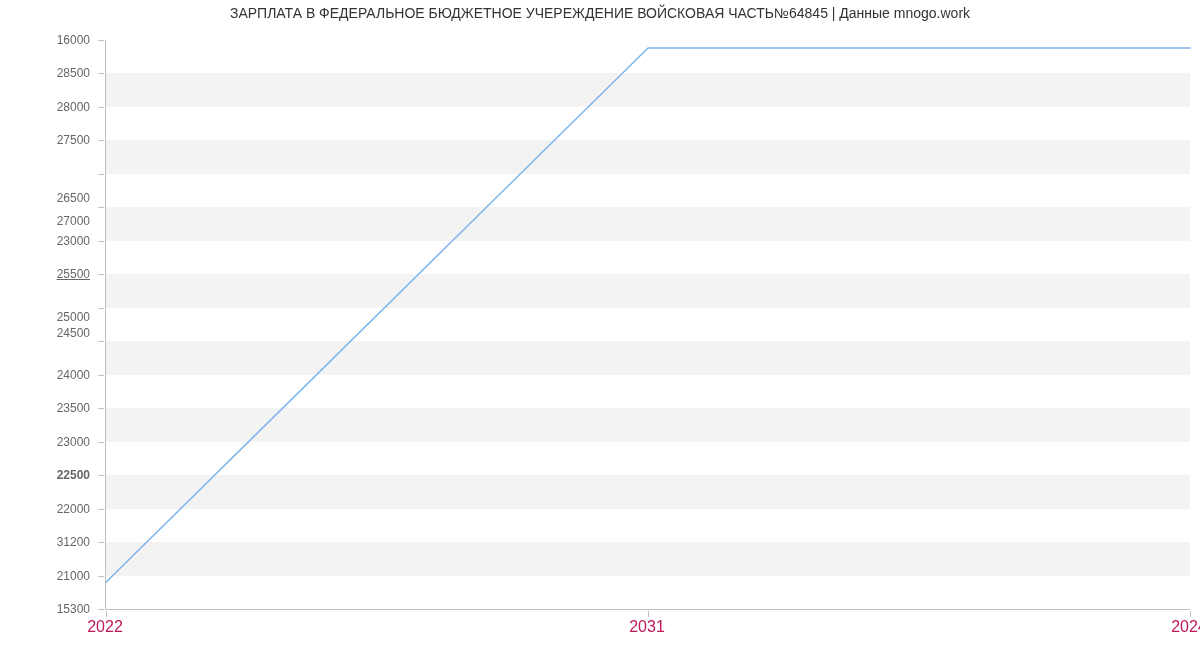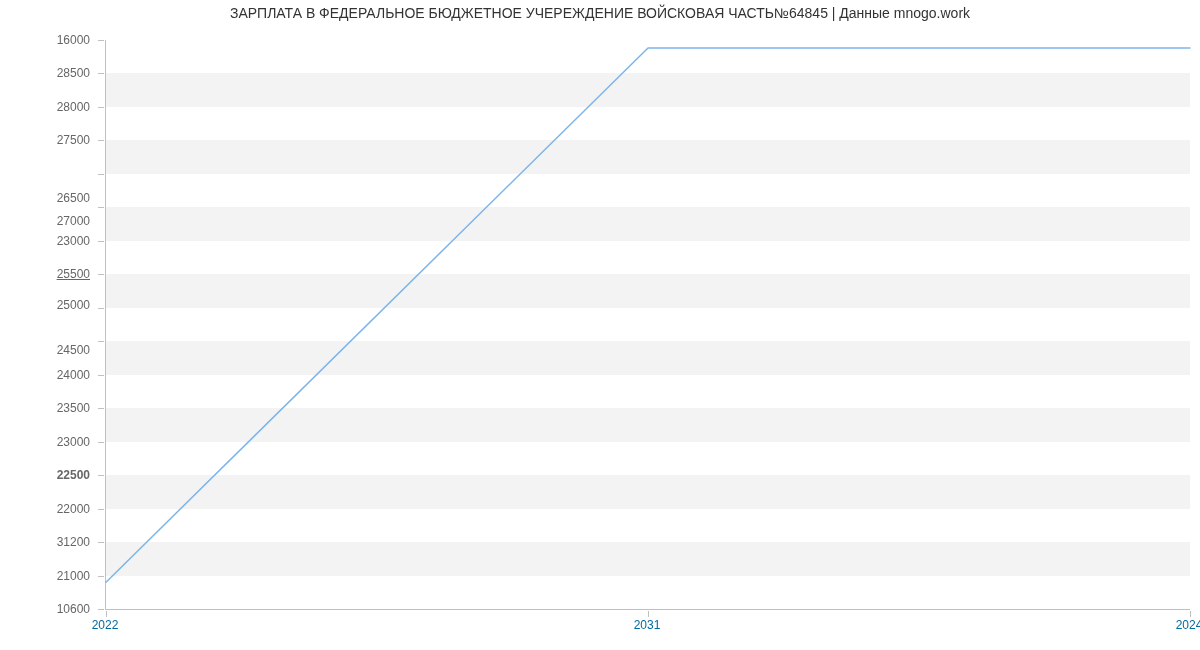--- a/index.html
+++ b/index.html
@@ -73,22 +73,22 @@
   .xlabels {
     position: absolute;
     left: 105px;
     top: 610px;  
     width: 1085px;
     height: 30px;
   }
   .xlabel {
     position: absolute;
     top: 8px;
-    font-size: 12px;
-    color: #0369a1;
+    font-size: 16px;
+    color: #be185d;
     transform: translateX(-50%);
     white-space: nowrap;
   }
   svg.line-layer {
     position: absolute;
     left: 0;
     top: 0;
     width: 100%;
     height: 100%;
     overflow: visible;
@@ -135,30 +135,30 @@
       <div class="tick-y" style="top: 100.412px;"></div>
       <div class="tick-y" style="top: 66.9412px;"></div>
       <div class="tick-y" style="top: 33.4706px;"></div>
       <div class="tick-y" style="top: 0px;"></div>
       <div class="tick-x" style="left: 0px;"></div>
       <div class="tick-x" style="left: 542px;"></div>
       <div class="tick-x" style="left: 1084px;"></div>
     </div>
 
   <div class="ylabels" id="ylabels">
-      <div class="ylabel" style="top: 569px;">10600</div>
+      <div class="ylabel" style="top: 569px;">15300</div>
       <div class="ylabel" style="top: 535.529px;">21000</div>
       <div class="ylabel" style="top: 502.059px;">31200</div>
       <div class="ylabel" style="top: 468.588px;">22000</div>
       <div class="ylabel" style="top: 435.118px; font-weight: bold;">22500</div>
       <div class="ylabel" style="top: 401.647px;">23000</div>
       <div class="ylabel" style="top: 368px;">23500</div>
       <div class="ylabel" style="top: 334.706px;">24000</div>
-      <div class="ylabel" style="top: 310px;">24500</div>
-      <div class="ylabel" style="top: 265px;">25000</div>
+      <div class="ylabel" style="top: 293px;">24500</div>
+      <div class="ylabel" style="top: 277px;">25000</div>
       <div class="ylabel" style="top: 234.294px; text-decoration: underline;">25500</div>
       <div class="ylabel" style="top: 200.824px;">23000</div>
       <div class="ylabel" style="top: 158px;">26500</div>
       <div class="ylabel" style="top: 133.882px; margin-top: 47px;">27000</div>
       <div class="ylabel" style="top: 100.412px;">27500</div>
       <div class="ylabel" style="top: 66.9412px;">28000</div>
       <div class="ylabel" style="top: 33.4706px;">28500</div>
       <div class="ylabel" style="top: 0px;">16000</div>
     </div>
   <div class="xlabels" id="xlabels">

